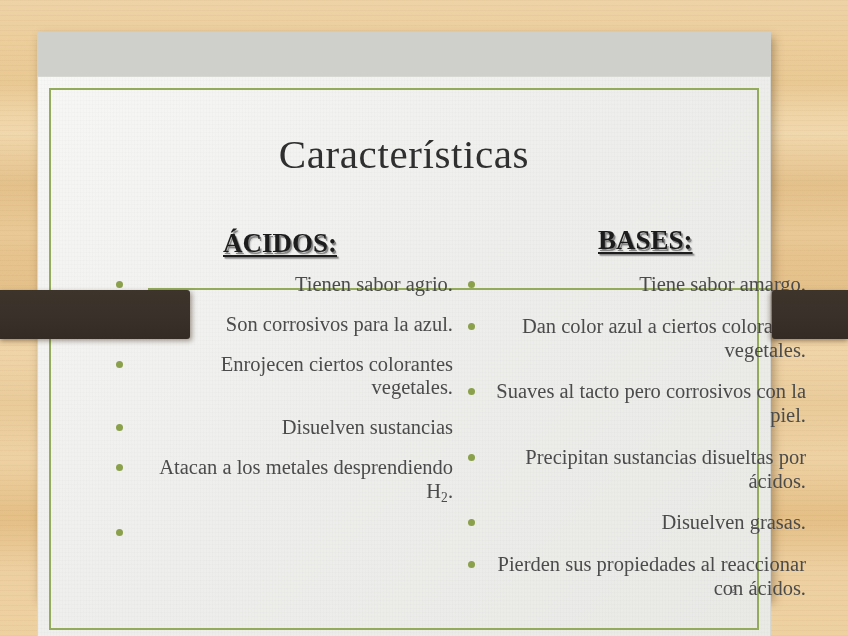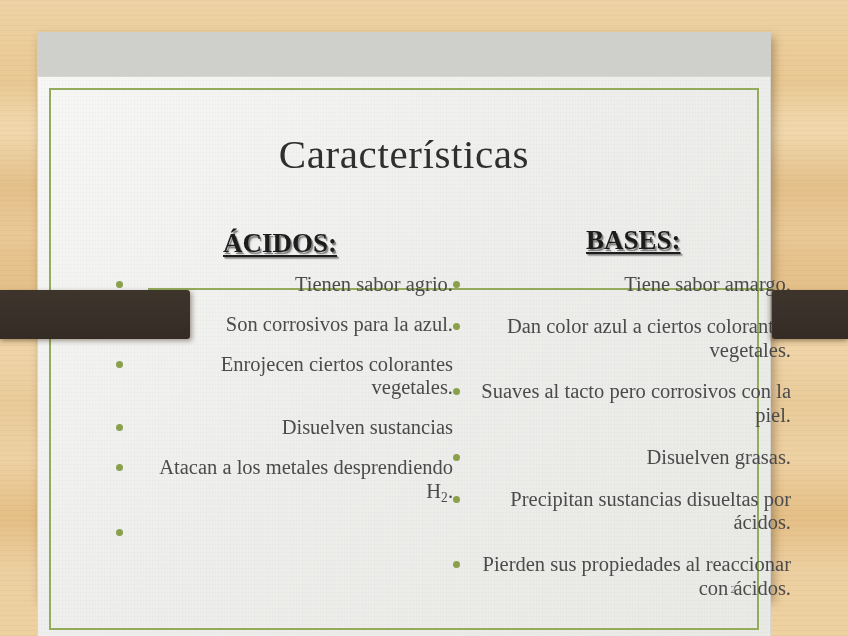--- a/index.html
+++ b/index.html
@@ -142,39 +142,39 @@
     font-size: 27px;
     color: #1c1c1c;
     text-decoration: underline;
     text-decoration-thickness: 2px;
     text-underline-offset: 3px;
     text-shadow: 1.5px 1.5px 0 rgba(120,120,120,0.85), 2.5px 2.5px 1px rgba(180,180,180,0.5);
     white-space: nowrap;
     text-align: right;
   }
   #heading-acidos { left: 185px; top: 151px; }
-  #heading-bases  { left: 548px; top: 148px; }
+  #heading-bases  { left: 560px; top: 148px; }
 
   
   #divider-rule {
     position: absolute;
     left: 110px;
     top: 211px;
     width: 623px;
     height: 2px;
     background: #93ab5b;
   }
 
   .column {
     position: absolute;
     top: 196px;
     text-align: right;
   }
   #column-left  { left: 70px;  width: 345px; }
-  #column-right { left: 408px; width: 345px; }
+  #column-right { left: 423px; width: 345px; }
 
   .bullet-item {
     position: relative;
     display: block;
     padding-left: 35px;
     margin-bottom: 16px;
     font-size: 20.5px;
     line-height: 1.16;
     color: #4b4b4b;
     font-family: "Liberation Serif", "DejaVu Serif", serif;
@@ -262,25 +262,25 @@
         <div class="bullet-item">
           <span class="bullet-dot"></span>
           <span class="bullet-text">Dan color azul a ciertos colorantes vegetales.</span>
         </div>
         <div class="bullet-item">
           <span class="bullet-dot"></span>
           <span class="bullet-text">Suaves al tacto pero corrosivos con la piel.</span>
         </div>
         <div class="bullet-item">
           <span class="bullet-dot"></span>
+          <span class="bullet-text">Precipitan sustancias disueltas por ácidos.</span>
+        </div>
+        <div class="bullet-item">
+          <span class="bullet-dot"></span>
           <span class="bullet-text">Disuelven grasas.</span>
-        </div>
-        <div class="bullet-item">
-          <span class="bullet-dot"></span>
-          <span class="bullet-text">Precipitan sustancias disueltas por ácidos.</span>
         </div>
         <div class="bullet-item">
           <span class="bullet-dot"></span>
           <span class="bullet-text">Pierden sus propiedades al reaccionar con ácidos.</span>
         </div>
       </div>
 
       <div id="page-number">2</div>
 
     </div>

